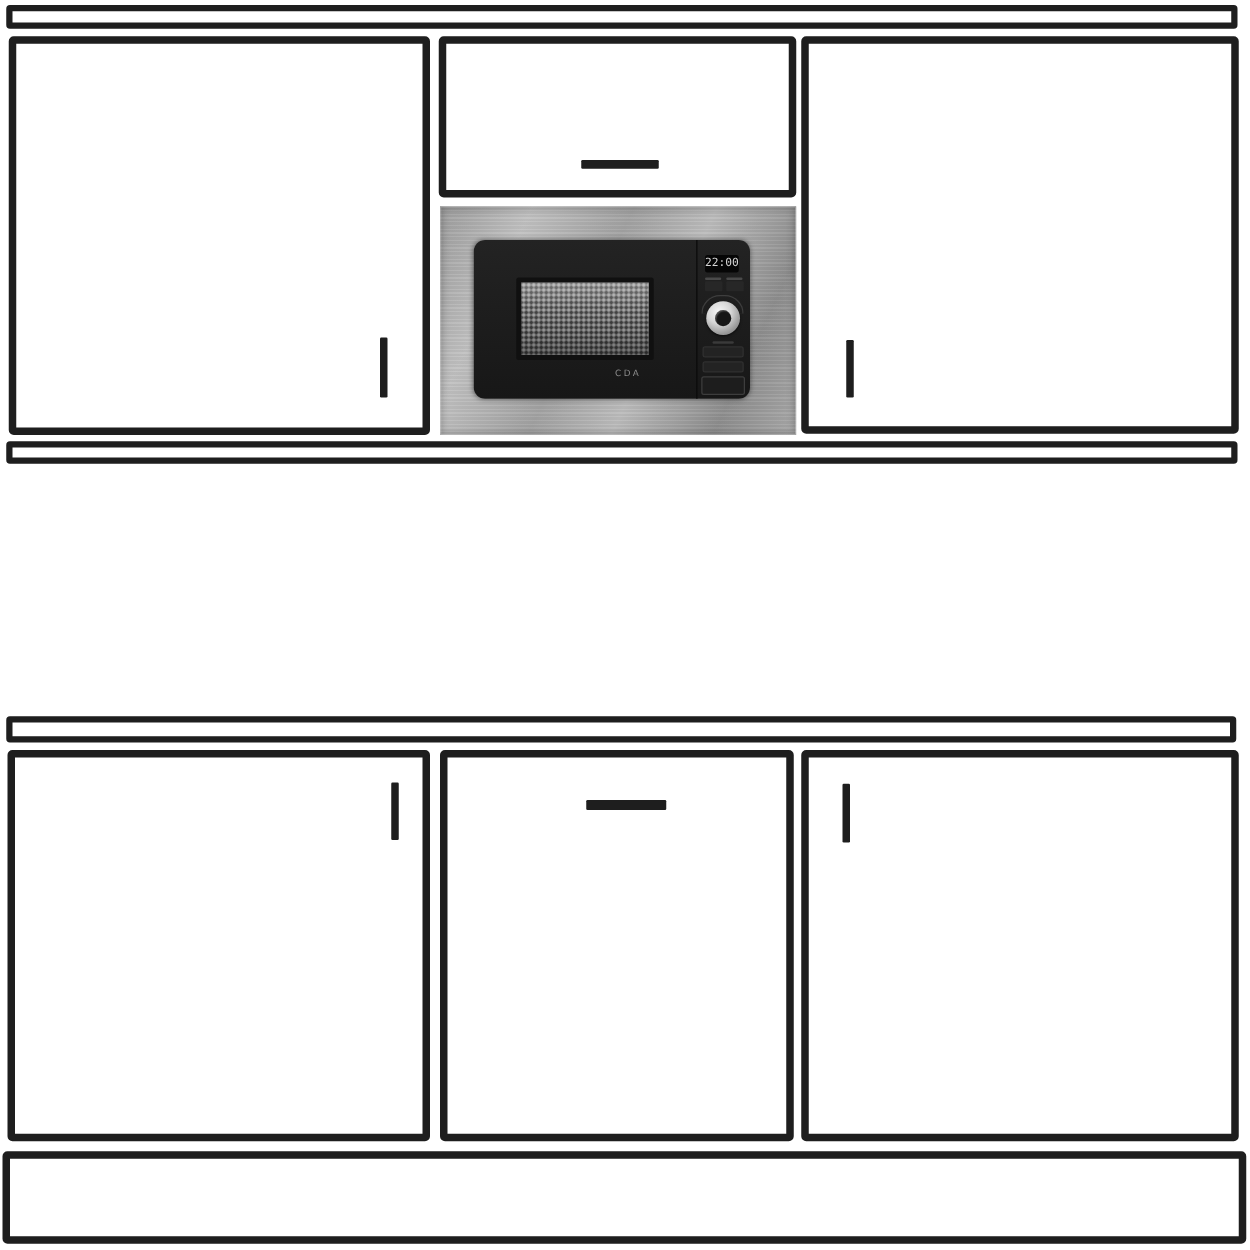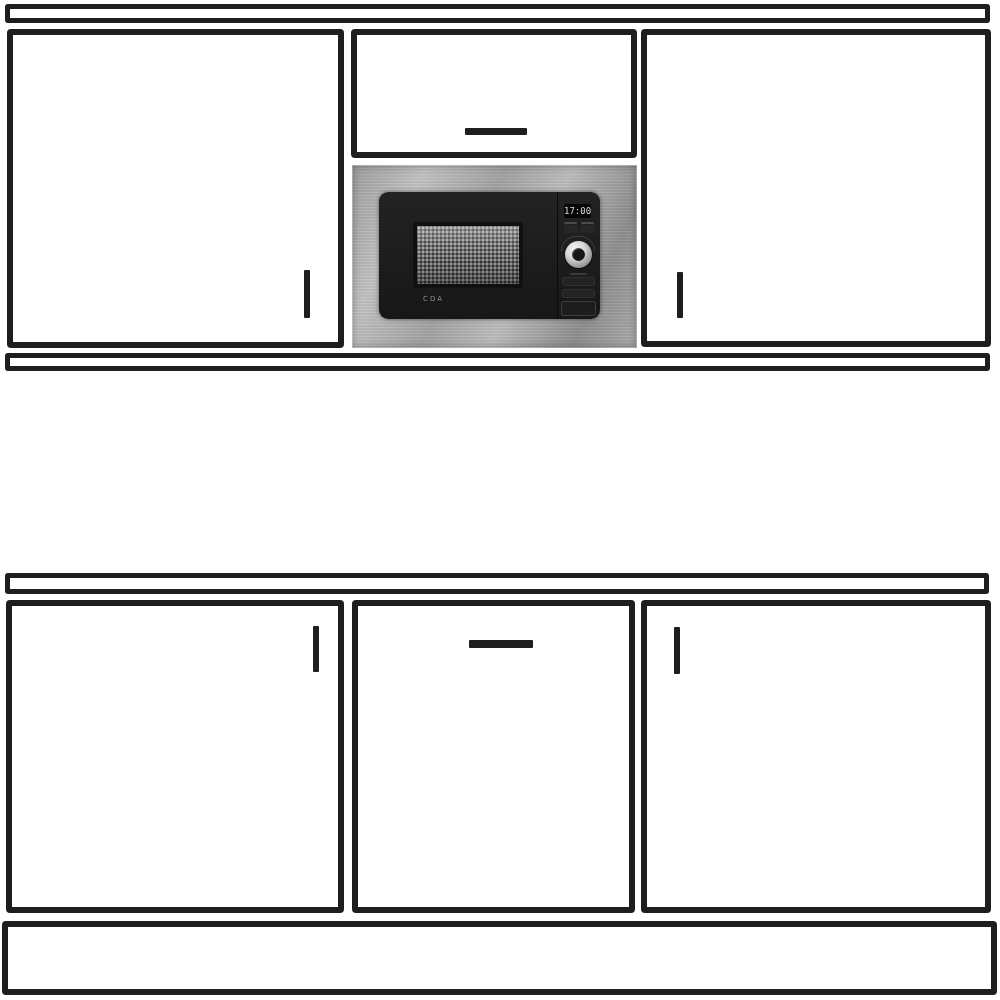--- a/index.html
+++ b/index.html
@@ -39,21 +39,21 @@
     background-image:
       radial-gradient(rgba(255,255,255,.4) 1px, transparent 1.3px),
       radial-gradient(rgba(0,0,0,.45) 1px, transparent 1.3px);
     background-size:4px 4px;background-position:0 0,2px 2px;
   }
   .mw-window::after{
     content:"";position:absolute;inset:0;
     background:linear-gradient(180deg,rgba(255,255,255,.30),rgba(255,255,255,.06) 35%,rgba(0,0,0,.10) 70%,rgba(0,0,0,.30));
   }
   .mw-brand{
-    position:absolute;left:44px;top:103px;width:90px;text-align:left;
+    position:absolute;left:44px;top:103px;width:90px;text-align:right;
     font-size:7px;letter-spacing:2px;color:#8d8d8d;
   }
   .mw-seam{position:absolute;left:178px;top:0;width:1px;height:127px;background:#0a0a0a;}
   .mw-panel{position:absolute;left:179px;top:0;width:42px;height:127px;}
   .mw-clock{
     position:absolute;left:6px;top:12px;width:27px;height:14px;background:#060606;border-radius:2px;
     color:#d6d6d6;font-family:"DejaVu Sans Mono",monospace;font-size:9px;line-height:14px;text-align:center;
   }
   .mw-lbl{position:absolute;height:2px;background:#4a4a4a;border-radius:1px;}
   .mw-btn-s{position:absolute;width:14px;height:8px;background:#272727;border-radius:1px;}
@@ -94,21 +94,21 @@
   <div class="cab" style="left:351px;top:29px;width:286px;height:129px;">
     <div class="handle" style="left:108px;top:93px;width:62px;height:7px;"></div>
   </div>
 
   <div class="mw-frame">
     <div class="mw-body">
       <div class="mw-window"></div>
       <div class="mw-brand">CDA</div>
       <div class="mw-seam"></div>
       <div class="mw-panel">
-        <div class="mw-clock">17:00</div>
+        <div class="mw-clock">22:00</div>
         <div class="mw-lbl" style="left:6px;top:30px;width:13px;"></div>
         <div class="mw-lbl" style="left:23px;top:30px;width:13px;"></div>
         <div class="mw-btn-s" style="left:6px;top:33px;"></div>
         <div class="mw-btn-s" style="left:23px;top:33px;"></div>
         <div class="mw-arc"></div>
         <div class="mw-knob"></div>
         <div class="mw-lbl" style="left:12px;top:81px;width:17px;background:#3a3a3a;"></div>
         <div class="mw-btn-w" style="top:85px;"></div>
 
         <div class="mw-btn-w" style="top:97px;"></div>

